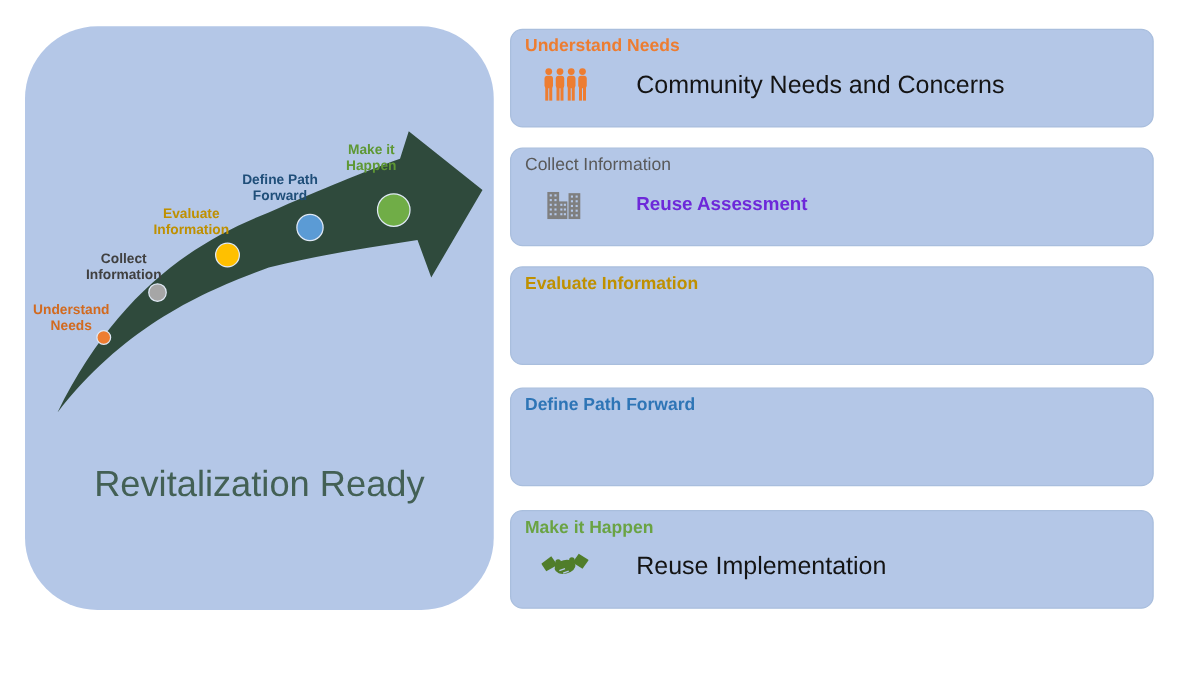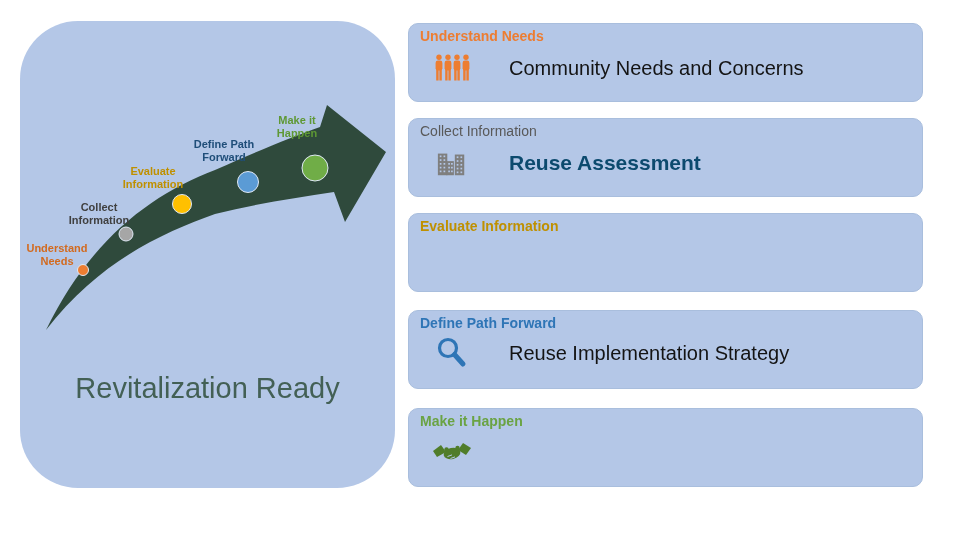--- a/index.html
+++ b/index.html
@@ -23,21 +23,21 @@
   
   .panel{position:absolute;left:408px;width:515px;height:79px;
          background:#b4c7e7;border:1px solid #a9bedd;border-radius:10px;box-sizing:border-box;}
   .p-0{top:23px;}  .p-1{top:118px;}  .p-2{top:213px;}  .p-3{top:310px;}  .p-4{top:408px;}
   .panel-header{position:absolute;left:11px;top:4px;font-size:14px;font-weight:bold;white-space:nowrap;}
   .p-1 .panel-header{font-weight:normal;}
   .panel-row{position:absolute;left:24px;top:22px;right:8px;height:44px;
              display:flex;align-items:center;}
   .icon-box{width:38px;display:flex;justify-content:center;align-items:center;flex:none;}
   .panel-desc{margin-left:38px;font-size:20px;color:#141414;white-space:nowrap;}
-  .p-1 .panel-desc{font-size:21px;font-weight:bold;color:#0c4a6e;}
+  .p-1 .panel-desc{font-size:15px;font-weight:bold;color:#6d28d9;}
 </style>
 </head>
 <body>
 
 <div id="slide">
 
   <div class="big-card">
     <svg width="375" height="467" viewBox="0 0 375 467">
       <path d="M26 309
                C70 219, 130 174, 195 149
@@ -140,31 +140,20 @@
       </div>
       <div class="panel-desc">Reuse Assessment</div>
     </div>
   </div>
 
   <div class="panel p-2">
     <div class="panel-header" style="color: rgb(191, 144, 0);">Evaluate Information</div>
   </div>
 
   <div class="panel p-3">
-    <div class="panel-row" style="top:20px;">
-      <div class="icon-box">
-        <svg width="32" height="32" viewBox="0 0 32 32">
-          <g fill="none" stroke="#2e75b6">
-            <circle cx="12" cy="11" r="8.5" stroke-width="3.2"></circle>
-            <line x1="18.5" y1="17.5" x2="27" y2="27" stroke-width="5" stroke-linecap="round"></line>
-          </g>
-        </svg>
-      </div>
-      <div class="panel-desc">Reuse Implementation Strategy</div>
-    </div>
     <div class="panel-header" style="color: rgb(46, 117, 182);">Define Path Forward</div>
   </div>
 
   <div class="panel p-4">
     <div class="panel-header" style="color: rgb(106, 163, 67);">Make it Happen</div>
     <div class="panel-row">
       <div class="icon-box">
         <svg width="38" height="26" viewBox="0 0 38 26">
           <g fill="#507d2a">
             <polygon points="0,11 8,5 13,12 4,17"></polygon>
@@ -173,16 +162,17 @@
             <circle cx="13.5" cy="9.5" r="2.2"></circle>
             <circle cx="24.5" cy="8" r="2.2"></circle>
           </g>
           <g stroke="#b4c7e7" stroke-width="1" fill="none">
             <path d="M14.5 16.5 l4.5 -1.6"></path>
             <path d="M17.5 18.5 l4.5 -1.6"></path>
             <path d="M20.5 20 l4.5 -1.6"></path>
           </g>
         </svg>
       </div>
+      <div class="panel-desc">Reuse Implementation</div>
     </div>
   </div>
 
 </div>
 
 </body></html>

